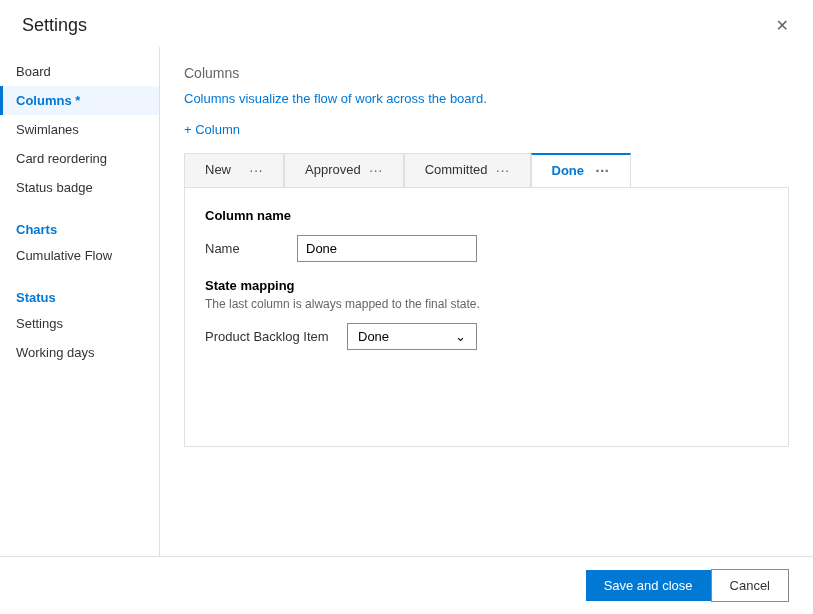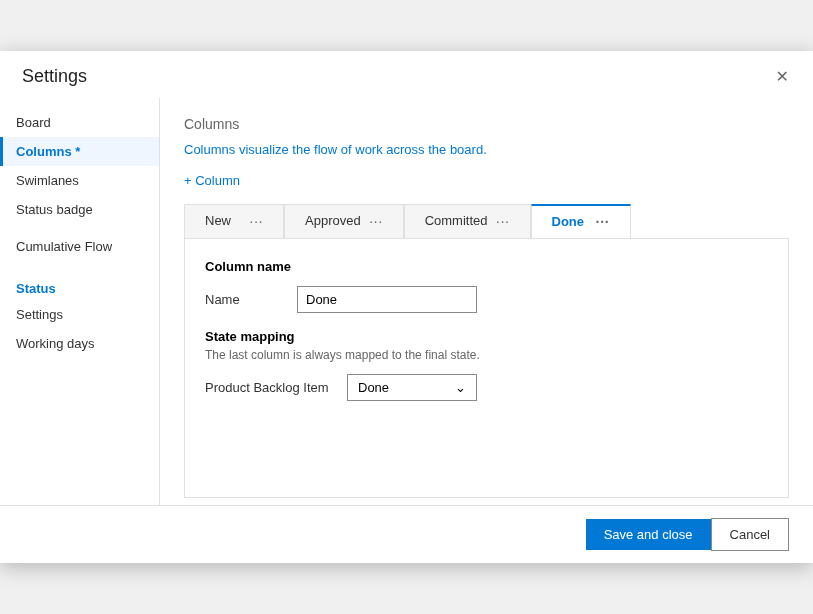--- a/index.html
+++ b/index.html
@@ -9,21 +9,21 @@
       background: #f0f0f0;
       display: flex;
       align-items: center;
       justify-content: center;
       height: 614px;
       width: 813px;
     }
     .dialog {
       background: #fff;
       width: 813px;
-      height: 512px;
+      height: 614px;
       position: relative;
       box-shadow: 0 4px 20px rgba(0,0,0,0.25);
       display: flex;
       flex-direction: column;
     }
     .dialog-header {
       display: flex;
       align-items: center;
       justify-content: space-between;
       padding: 14px 18px 10px 22px;
@@ -231,22 +231,24 @@
     <span class="dialog-title">Settings</span>
     <button class="close-button">✕</button>
   </div>
 
   <div class="dialog-body">
 
     <div class="sidebar">
       <div class="sidebar-section-item">Board</div>
       <div class="sidebar-section-item active">Columns *</div>
       <div class="sidebar-section-item">Swimlanes</div>
+      <div class="sidebar-section-item">Card reordering</div>
       <div class="sidebar-section-item">Status badge</div>
       <div class="sidebar-divider"></div>
+      <div class="sidebar-group-header">Charts</div>
       <div class="sidebar-section-item">Cumulative Flow</div>
       <div class="sidebar-divider"></div>
       <div class="sidebar-group-header">Status</div>
       <div class="sidebar-section-item">Settings</div>
       <div class="sidebar-section-item">Working days</div>
     </div>
 
     <div class="main-content">
       <div class="section-title">Columns</div>
       <div class="description-text">Columns visualize the flow of work across the board.</div>

